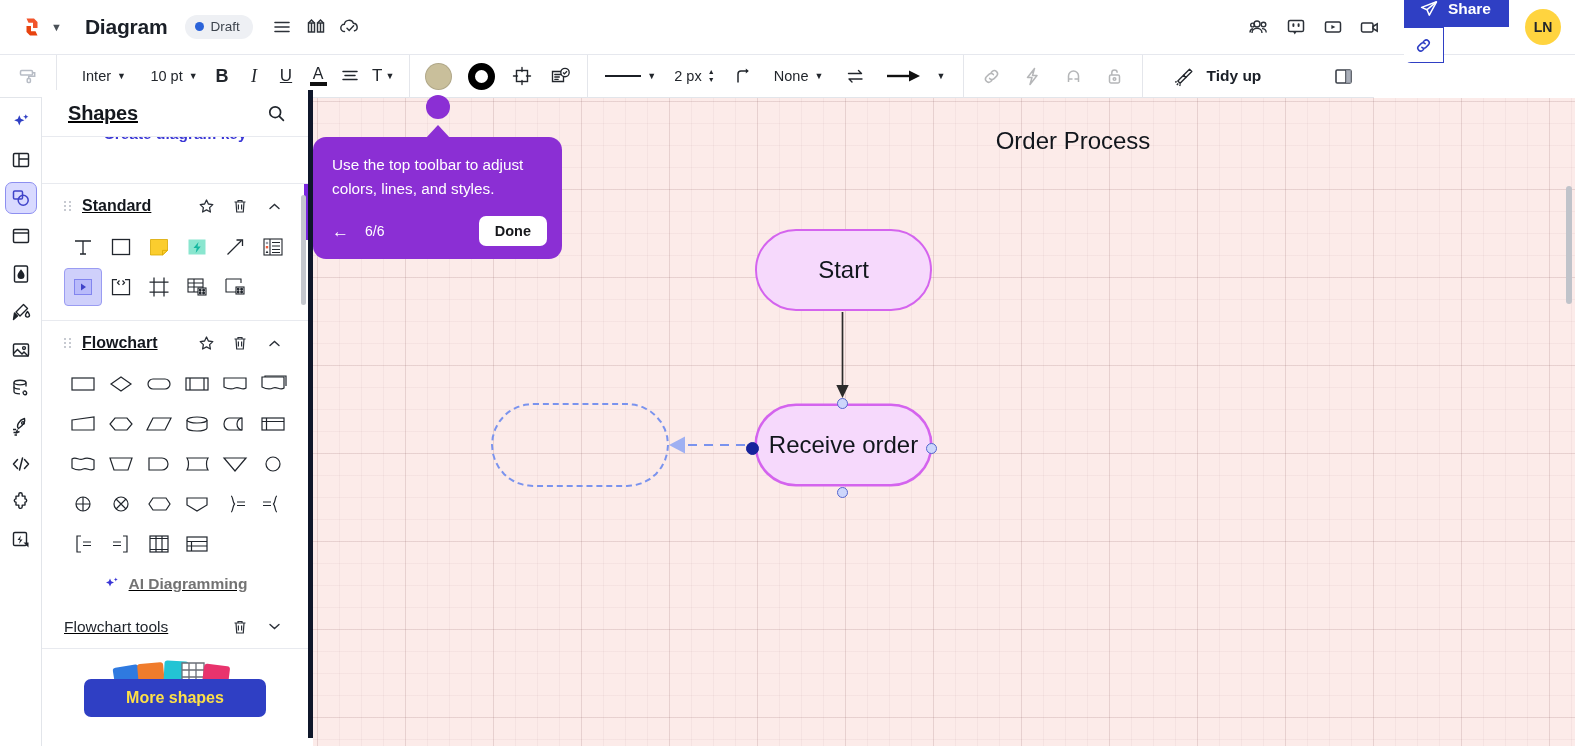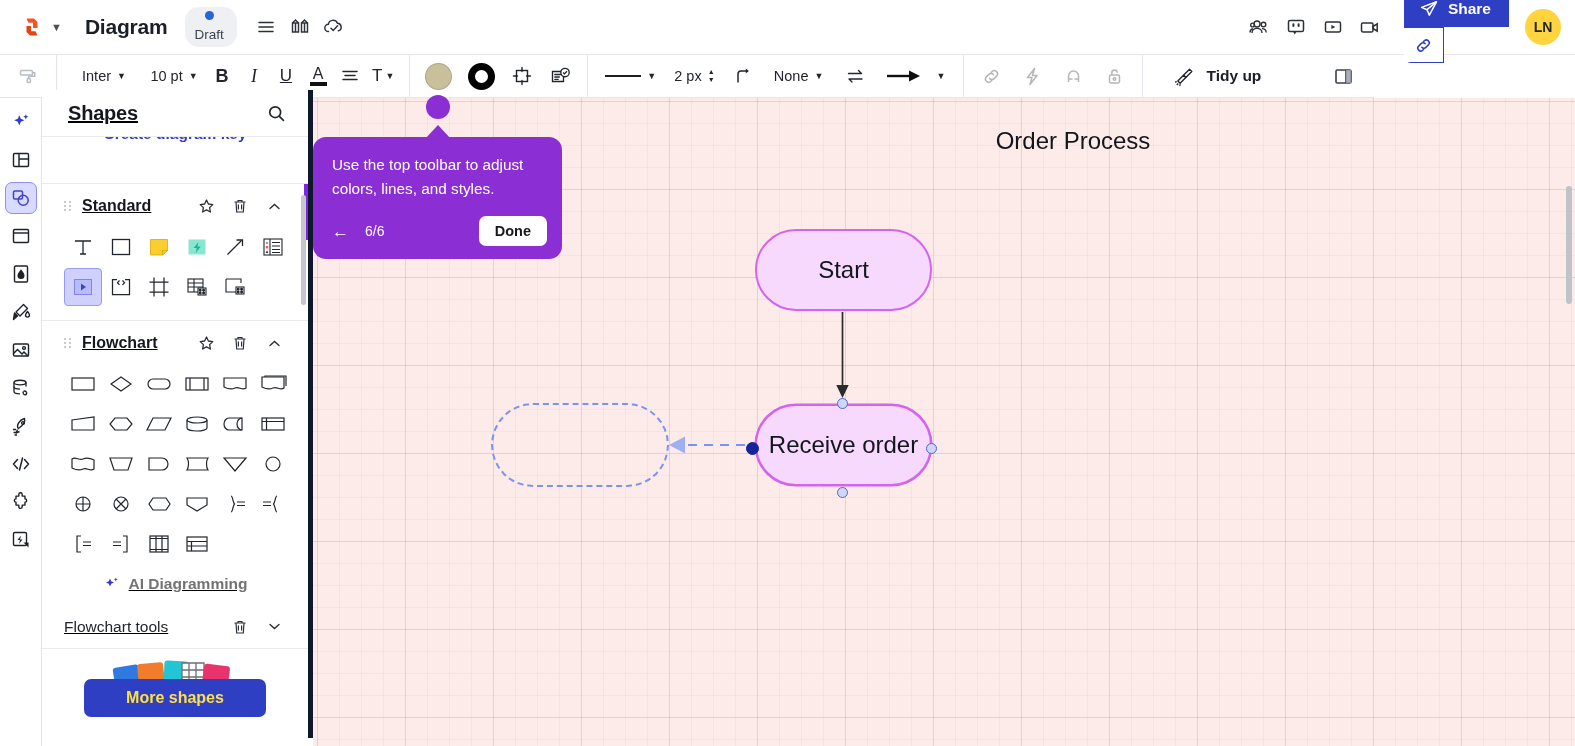--- a/index.html
+++ b/index.html
@@ -22,21 +22,21 @@
   .logo-wrap { display: flex; align-items: center; gap: 7px; padding: 4px 6px; border-radius: 6px; cursor: pointer; }
   .logo-mark { width: 24px; height: 24px; }
   .chev { color: #4b5158; font-size: 11px; line-height: 1; }
   .doc-title {
     font-size: 21px; font-weight: bold; color: #1a1f27; margin-left: 17px;
     letter-spacing: -0.2px; cursor: text;
   }
   .draft-pill {
     margin-left: 17px; background: #eef0f4; border-radius: 14px;
     padding: 4px 13px 5px 10px; display: flex; align-items: center; gap: 7px;
-    font-size: 13.5px; color: #3d444d; cursor: pointer; flex-direction: column;
+    font-size: 13.5px; color: #3d444d; cursor: pointer;
   }
   .draft-dot { width: 9px; height: 9px; border-radius: 50%; background: #2b63d9; }
   .hdr-icon {
     width: 34px; height: 34px; display: flex; align-items: center; justify-content: center;
     color: #2c3138; cursor: pointer; border-radius: 5px;
   }
   .hdr-gap { margin-left: 12px; }
   .hdr-right { margin-left: auto; display: flex; align-items: center; padding-right: 14px; gap: 3px; }
   .share-group { display: flex; align-items: stretch; margin-left: 14px; border-radius: 7px; overflow: hidden; flex-direction: column; }
   .share-btn {

